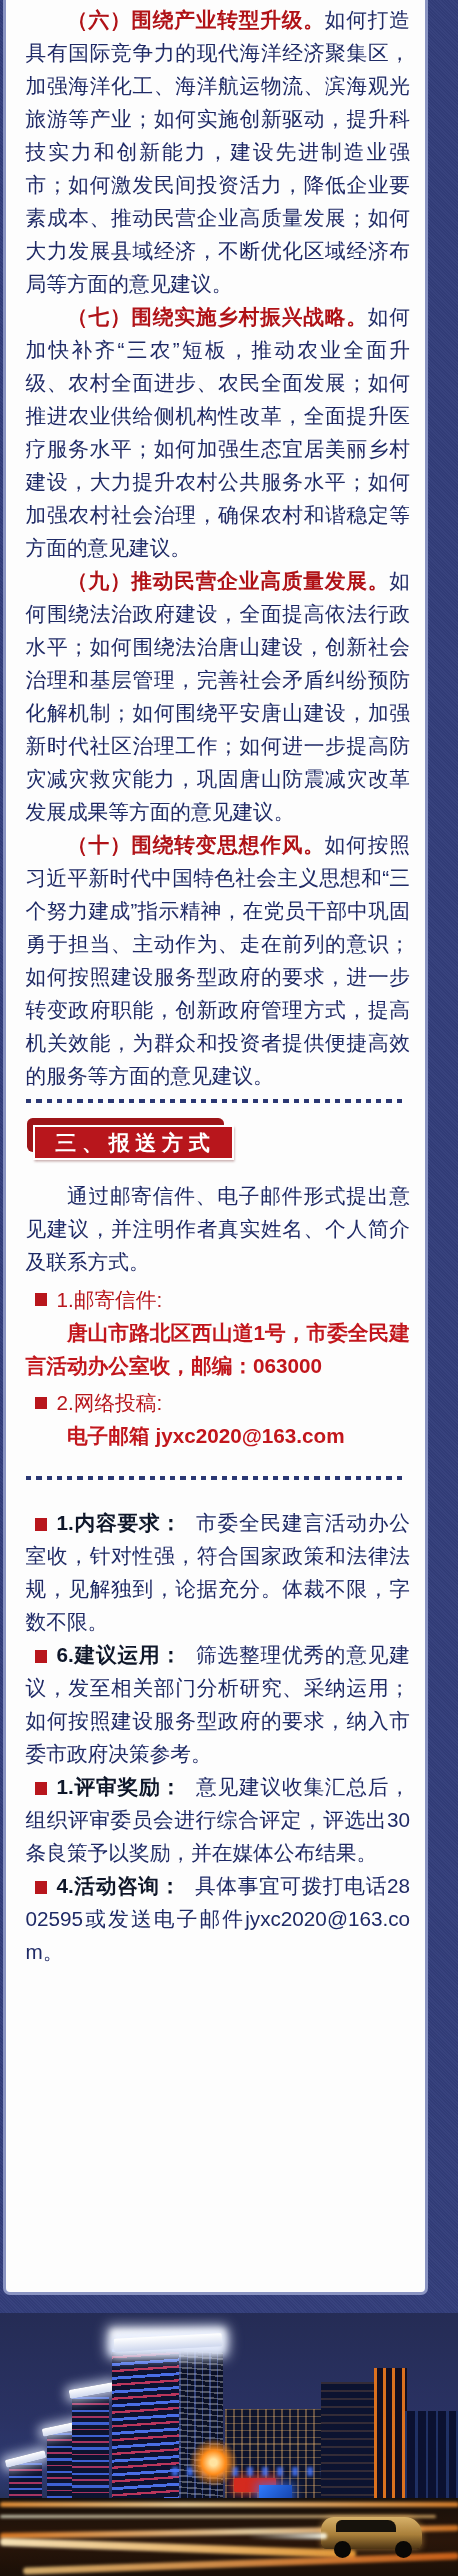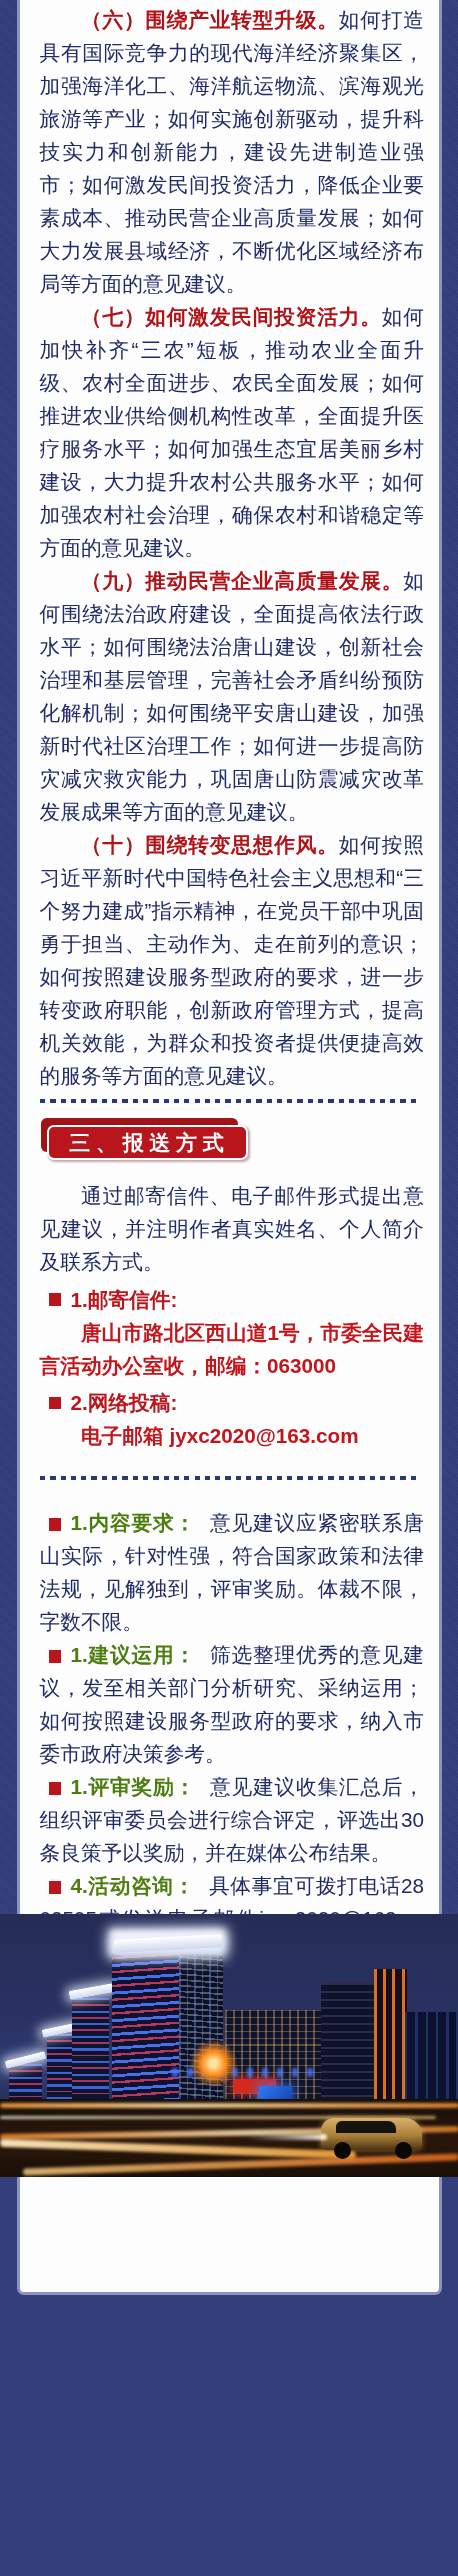--- a/index.html
+++ b/index.html
@@ -2,25 +2,25 @@
 <html style="font-size:9.2px"><head>
 <meta charset="utf-8">
 <style>
   html,body{margin:0;padding:0;}
   body{
     width:459px;height:2576px;position:relative;
     font-family:"Liberation Sans","DejaVu Sans",sans-serif;
     background:#333e7b;overflow:hidden;
   }
   .frame{
-    width:459px;height:1914px;
+    width:459px;height:2313px;
     background:
       repeating-linear-gradient(45deg, rgba(255,255,255,.025) 0 1.1px, rgba(0,0,0,.03) 1.1px 2.3px),
       #333e7b;
-    padding:0 17px;box-sizing:border-box;
+    padding:0 3px;box-sizing:border-box;
   }
   .panel{
     width:425px;height:2295px;box-sizing:border-box;
     background:#fdfdfd;
     border-left:3.4px solid #8a94c2;border-right:3.4px solid #8a94c2;border-bottom:3.4px solid #8a94c2;
     border-radius:0 0 6.9px 6.9px;
     padding:3.4px 15px 0 19.5px;
     overflow:hidden;
   }
   p{margin:0;}
@@ -35,46 +35,46 @@
     background-image:repeating-linear-gradient(90deg,#2b3873 0 5.2px,transparent 5.2px 10.3px);
   }
   .dash-line.second{margin-top:24px;}
   .tbox{position:relative;width:210px;height:45px;margin:15px 0 16px 1.1px;}
   .tbox .back{
     position:absolute;left:0;top:0;width:197px;height:34px;
     background:#9e1418;border-radius:5.7px;
   }
   .tbox .front{
     position:absolute;left:6.9px;top:6.9px;width:193px;height:31px;
-    background:#b8161c;border:2.3px solid #ffffff;border-radius:7px;
+    background:#b8161c;border:2.3px solid #ffffff;border-radius:0;
     display:flex;align-items:center;justify-content:center;
     color:#ffffff;font-size:21px;font-weight:700;letter-spacing:5.7px;
     padding-left:3.4px;box-sizing:content-box;
     box-shadow:1.1px 1.7px 2.3px rgba(90,10,10,.35);
   }
   .intro{margin-top:0;}
   .slabel{
-    font-size:20.7px;line-height:33px;font-weight:700;color:#b8161c;
+    font-size:20.7px;line-height:33px;font-weight:400;color:#b8161c;
     padding-left:9.2px;margin-top:4.6px;display:flex;align-items:center;
   }
   .bullet{
     display:inline-block;width:12.6px;height:12.6px;background:#b8161c;
     margin-right:9.2px;flex:0 0 auto;
   }
   .red-para{
     font-size:20.7px;line-height:33px;color:#c2161c;font-weight:600;
     text-align:justify;text-align-last:left;text-indent:2em;word-break:break-all;
   }
   .bullet-para{
     font-size:20.7px;line-height:33px;color:#1f2a66;font-weight:500;
     text-align:justify;text-align-last:left;word-break:break-all;
     text-indent:9.2px;
   }
   .bullet-para .bullet{vertical-align:-0.6px;display:inline-block;}
-  .bullet-para .blabel{color:#4d7c0f;font-weight:700;margin-right:14px;}
+  .bullet-para .blabel{color:#0f172a;font-weight:700;margin-right:14px;}
   .grp{margin-top:26px;}
   
   .photo{
     position:relative;width:459px;height:263px;overflow:hidden;
     background:linear-gradient(180deg,#252c55 0%,#2a3263 40%,#2e3a71 62%,#243057 72%,#120f1c 80%,#1c120a 100%);
   }
   .photo *{position:absolute;}
   .cap{background:linear-gradient(180deg,#ffffff,#cfd8ee);box-shadow:0 0 10.3px 3.4px rgba(230,238,255,.8);border-radius:1.7px;}
   .t-thin{background:
       repeating-linear-gradient(180deg, rgba(70,110,240,.85) 0 2.3px, rgba(10,14,40,0) 2.3px 6.3px, rgba(205,60,110,.8) 6.3px 8px, rgba(10,14,40,0) 8px 12.6px),
@@ -98,21 +98,21 @@
   .trail{filter:blur(1.4px);border-radius:3.4px;}
 </style>
 </head>
 <body>
 
 <div class="frame">
   <div class="panel">
 
     <p class="para"><span class="rhead">（六）围绕产业转型升级。</span><span>如何打造具有国际竞争力的现代海洋经济聚集区，加强海洋化工、海洋航运物流、滨海观光旅游等产业；如何实施创新驱动，提升科技实力和创新能力，建设先进制造业强市；如何激发民间投资活力，降低企业要素成本、推动民营企业高质量发展；如何大力发展县域经济，不断优化区域经济布局等方面的意见建议。</span></p>
 
-    <p class="para"><span class="rhead">（七）如何激发民间投资活力。</span><span>如何加快补齐“三农”短板，推动农业全面升级、农村全面进步、农民全面发展；如何推进农业供给侧机构性改革，全面提升医疗服务水平；如何加强生态宜居美丽乡村建设，大力提升农村公共服务水平；如何加强农村社会治理，确保农村和谐稳定等方面的意见建议。</span></p>
+    <p class="para"><span class="rhead">（七）围绕实施乡村振兴战略。</span><span>如何加快补齐“三农”短板，推动农业全面升级、农村全面进步、农民全面发展；如何推进农业供给侧机构性改革，全面提升医疗服务水平；如何加强生态宜居美丽乡村建设，大力提升农村公共服务水平；如何加强农村社会治理，确保农村和谐稳定等方面的意见建议。</span></p>
 
 
     <p class="para"><span class="rhead">（九）推动民营企业高质量发展。</span><span>如何围绕法治政府建设，全面提高依法行政水平；如何围绕法治唐山建设，创新社会治理和基层管理，完善社会矛盾纠纷预防化解机制；如何围绕平安唐山建设，加强新时代社区治理工作；如何进一步提高防灾减灾救灾能力，巩固唐山防震减灾改革发展成果等方面的意见建议。</span></p>
 
     <p class="para"><span class="rhead">（十）围绕转变思想作风。</span><span>如何按照习近平新时代中国特色社会主义思想和“三个努力建成”指示精神，在党员干部中巩固勇于担当、主动作为、走在前列的意识；如何按照建设服务型政府的要求，进一步转变政府职能，创新政府管理方式，提高机关效能，为群众和投资者提供便捷高效的服务等方面的意见建议。</span></p>
 
     <div class="dash-line"></div>
 
     <div class="tbox">
       <div class="back"></div>
@@ -129,23 +129,23 @@
 
     <p class="slabel">
         <span class="bullet"></span>
         <span>2.网络投稿:</span>
       </p>
     <p class="red-para">电子邮箱 jyxc2020@163.com</p>
 
     <div class="dash-line second"></div>
 
 
-    <p class="bullet-para grp"><span class="bullet"></span><b class="blabel">1.内容要求：</b><span>意见建议应紧密联系唐山实际，针对性强，符合国家政策和法律法规，见解独到，评审奖励。体裁不限，字数不限。</span></p>
+    <p class="bullet-para grp"><span class="bullet"></span><b class="blabel">1.内容要求：</b><span>市委全民建言活动办公室收，针对性强，符合国家政策和法律法规，见解独到，论据充分。体裁不限，字数不限。</span></p>
 
-    <p class="bullet-para"><span class="bullet"></span><b class="blabel">1.建议运用：</b><span>筛选整理优秀的意见建议，发至相关部门分析研究、采纳运用；如何按照建设服务型政府的要求，纳入市委市政府决策参考。</span></p>
+    <p class="bullet-para"><span class="bullet"></span><b class="blabel">6.建议运用：</b><span>筛选整理优秀的意见建议，发至相关部门分析研究、采纳运用；如何按照建设服务型政府的要求，纳入市委市政府决策参考。</span></p>
 
     <p class="bullet-para"><span class="bullet"></span><b class="blabel">1.评审奖励：</b><span>意见建议收集汇总后，组织评审委员会进行综合评定，评选出30条良策予以奖励，并在媒体公布结果。</span></p>
 
     <p class="bullet-para"><span class="bullet"></span><b class="blabel">4.活动咨询：</b><span>具体事宜可拨打电话2802595或发送电子邮件jyxc2020@163.com。</span></p>
 
   </div>
 </div>
 
 <div class="photo">
 

